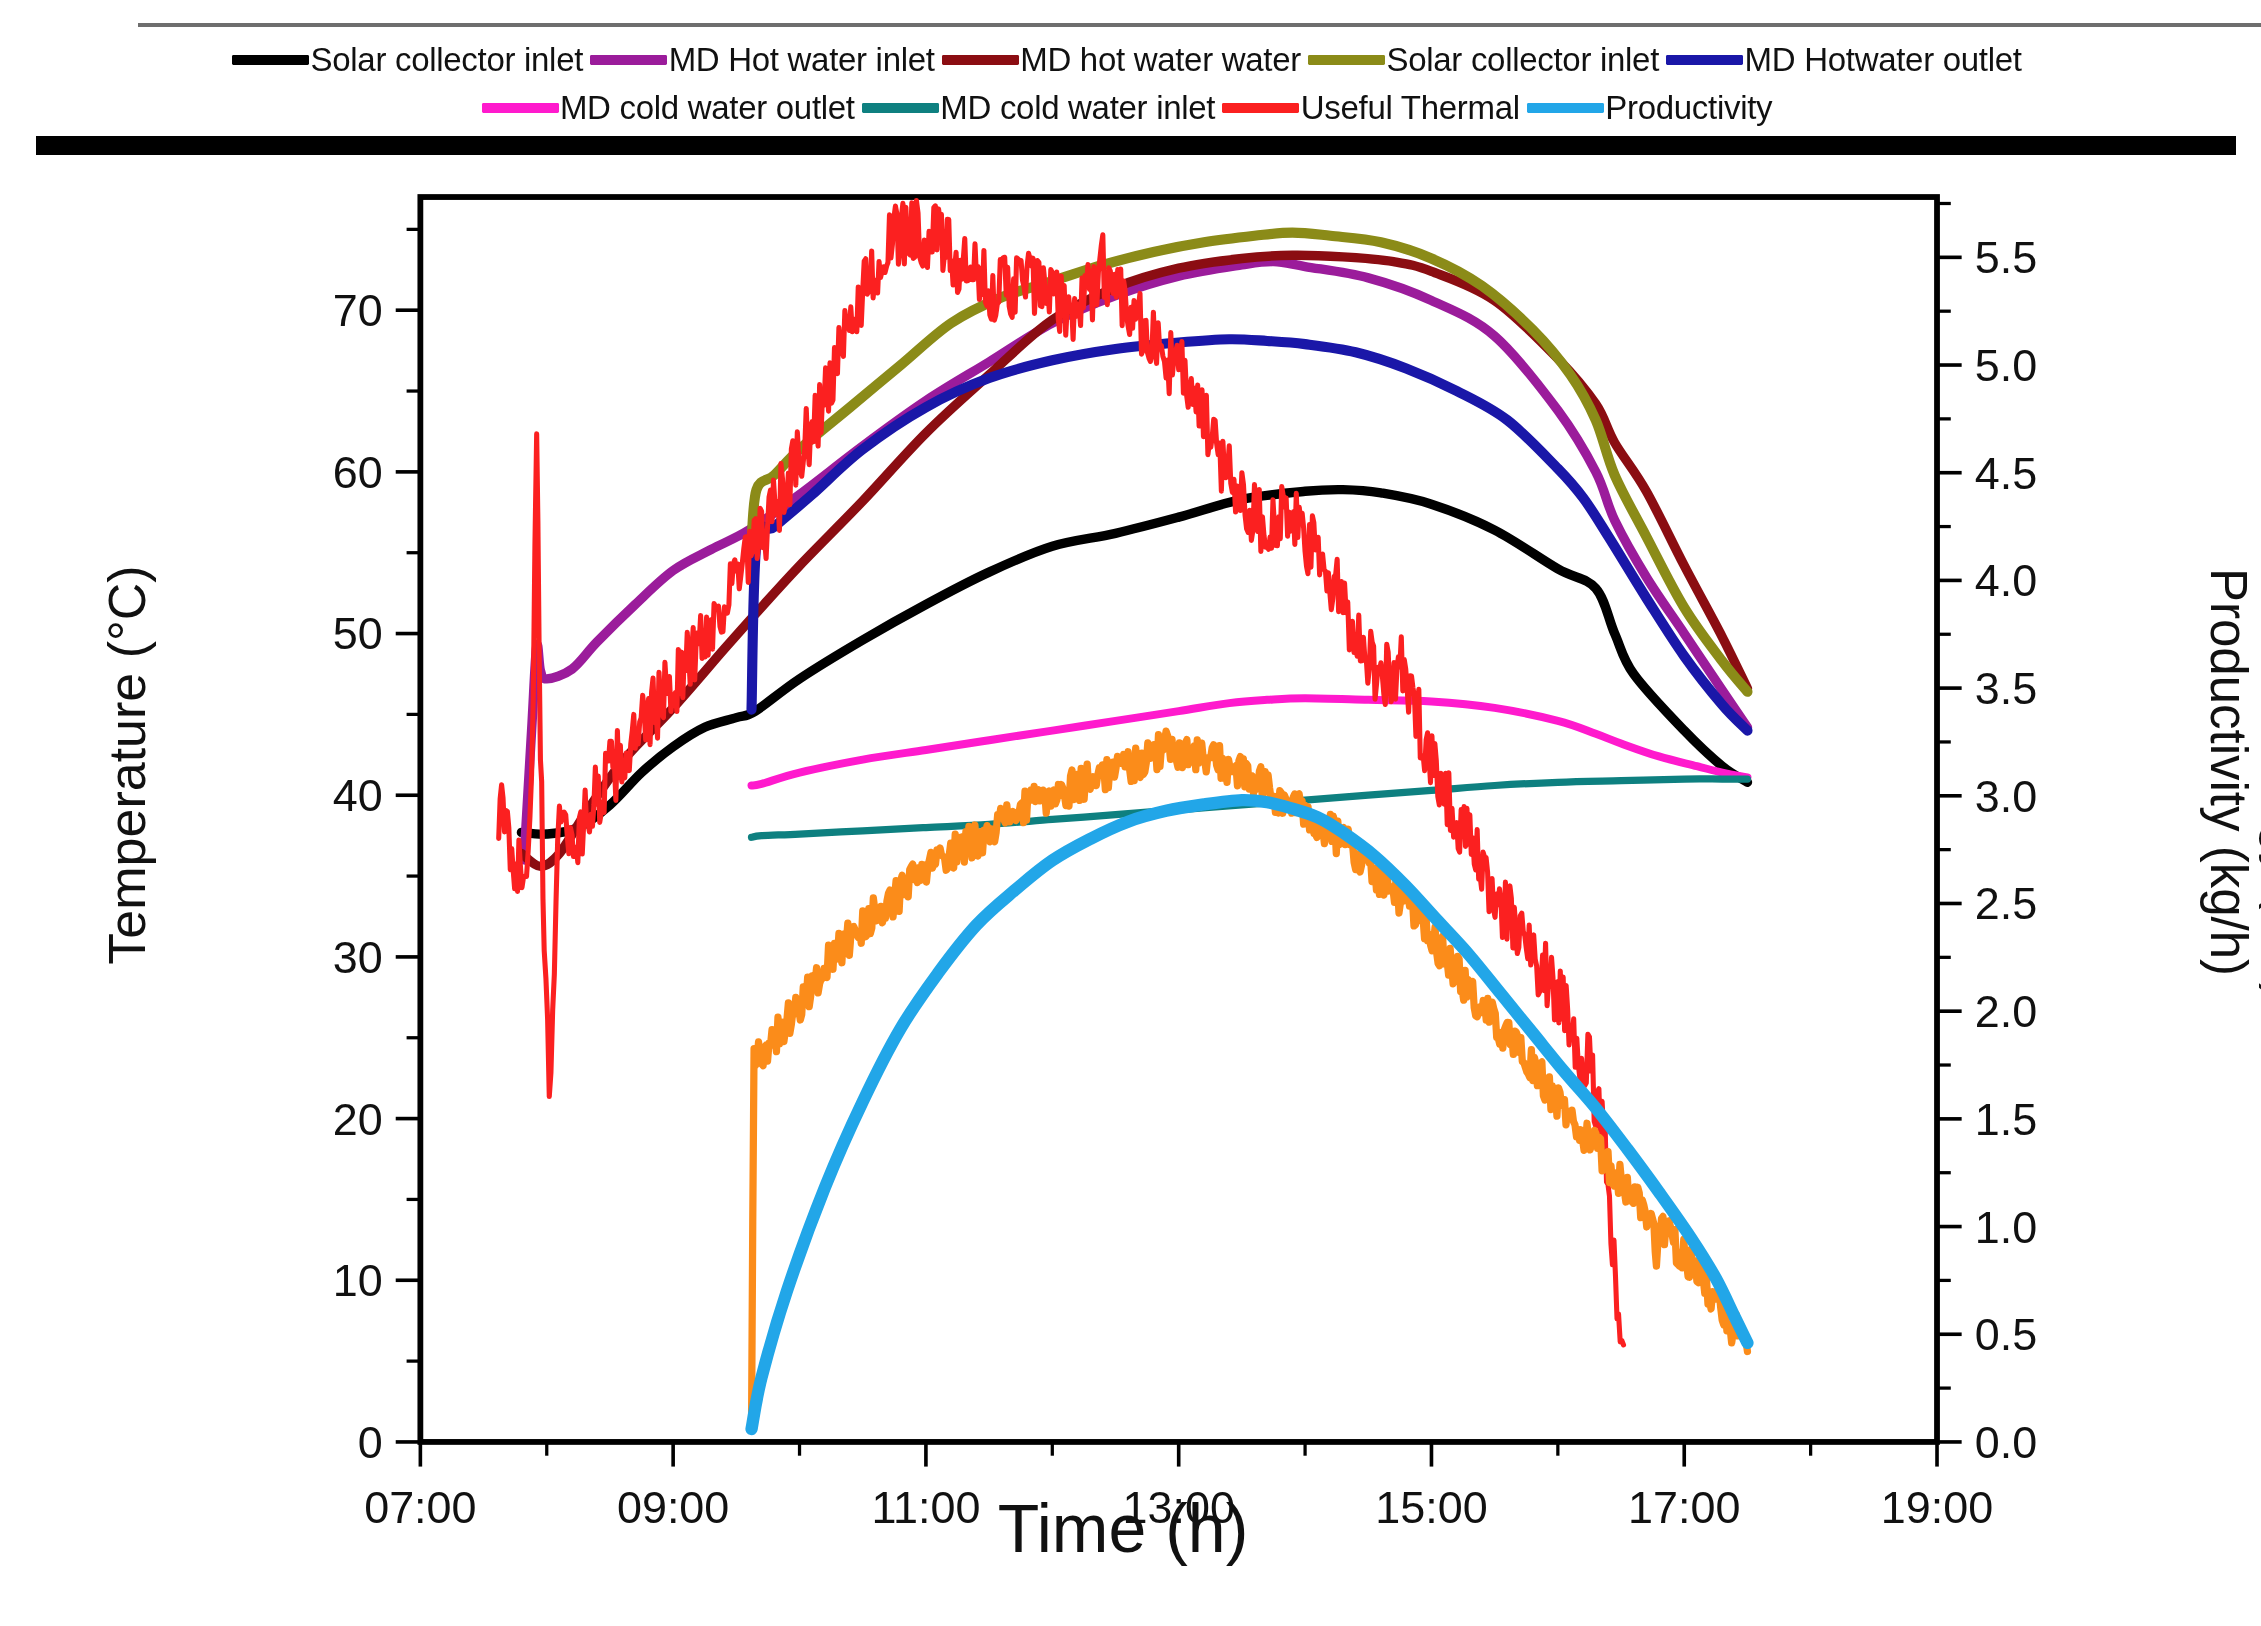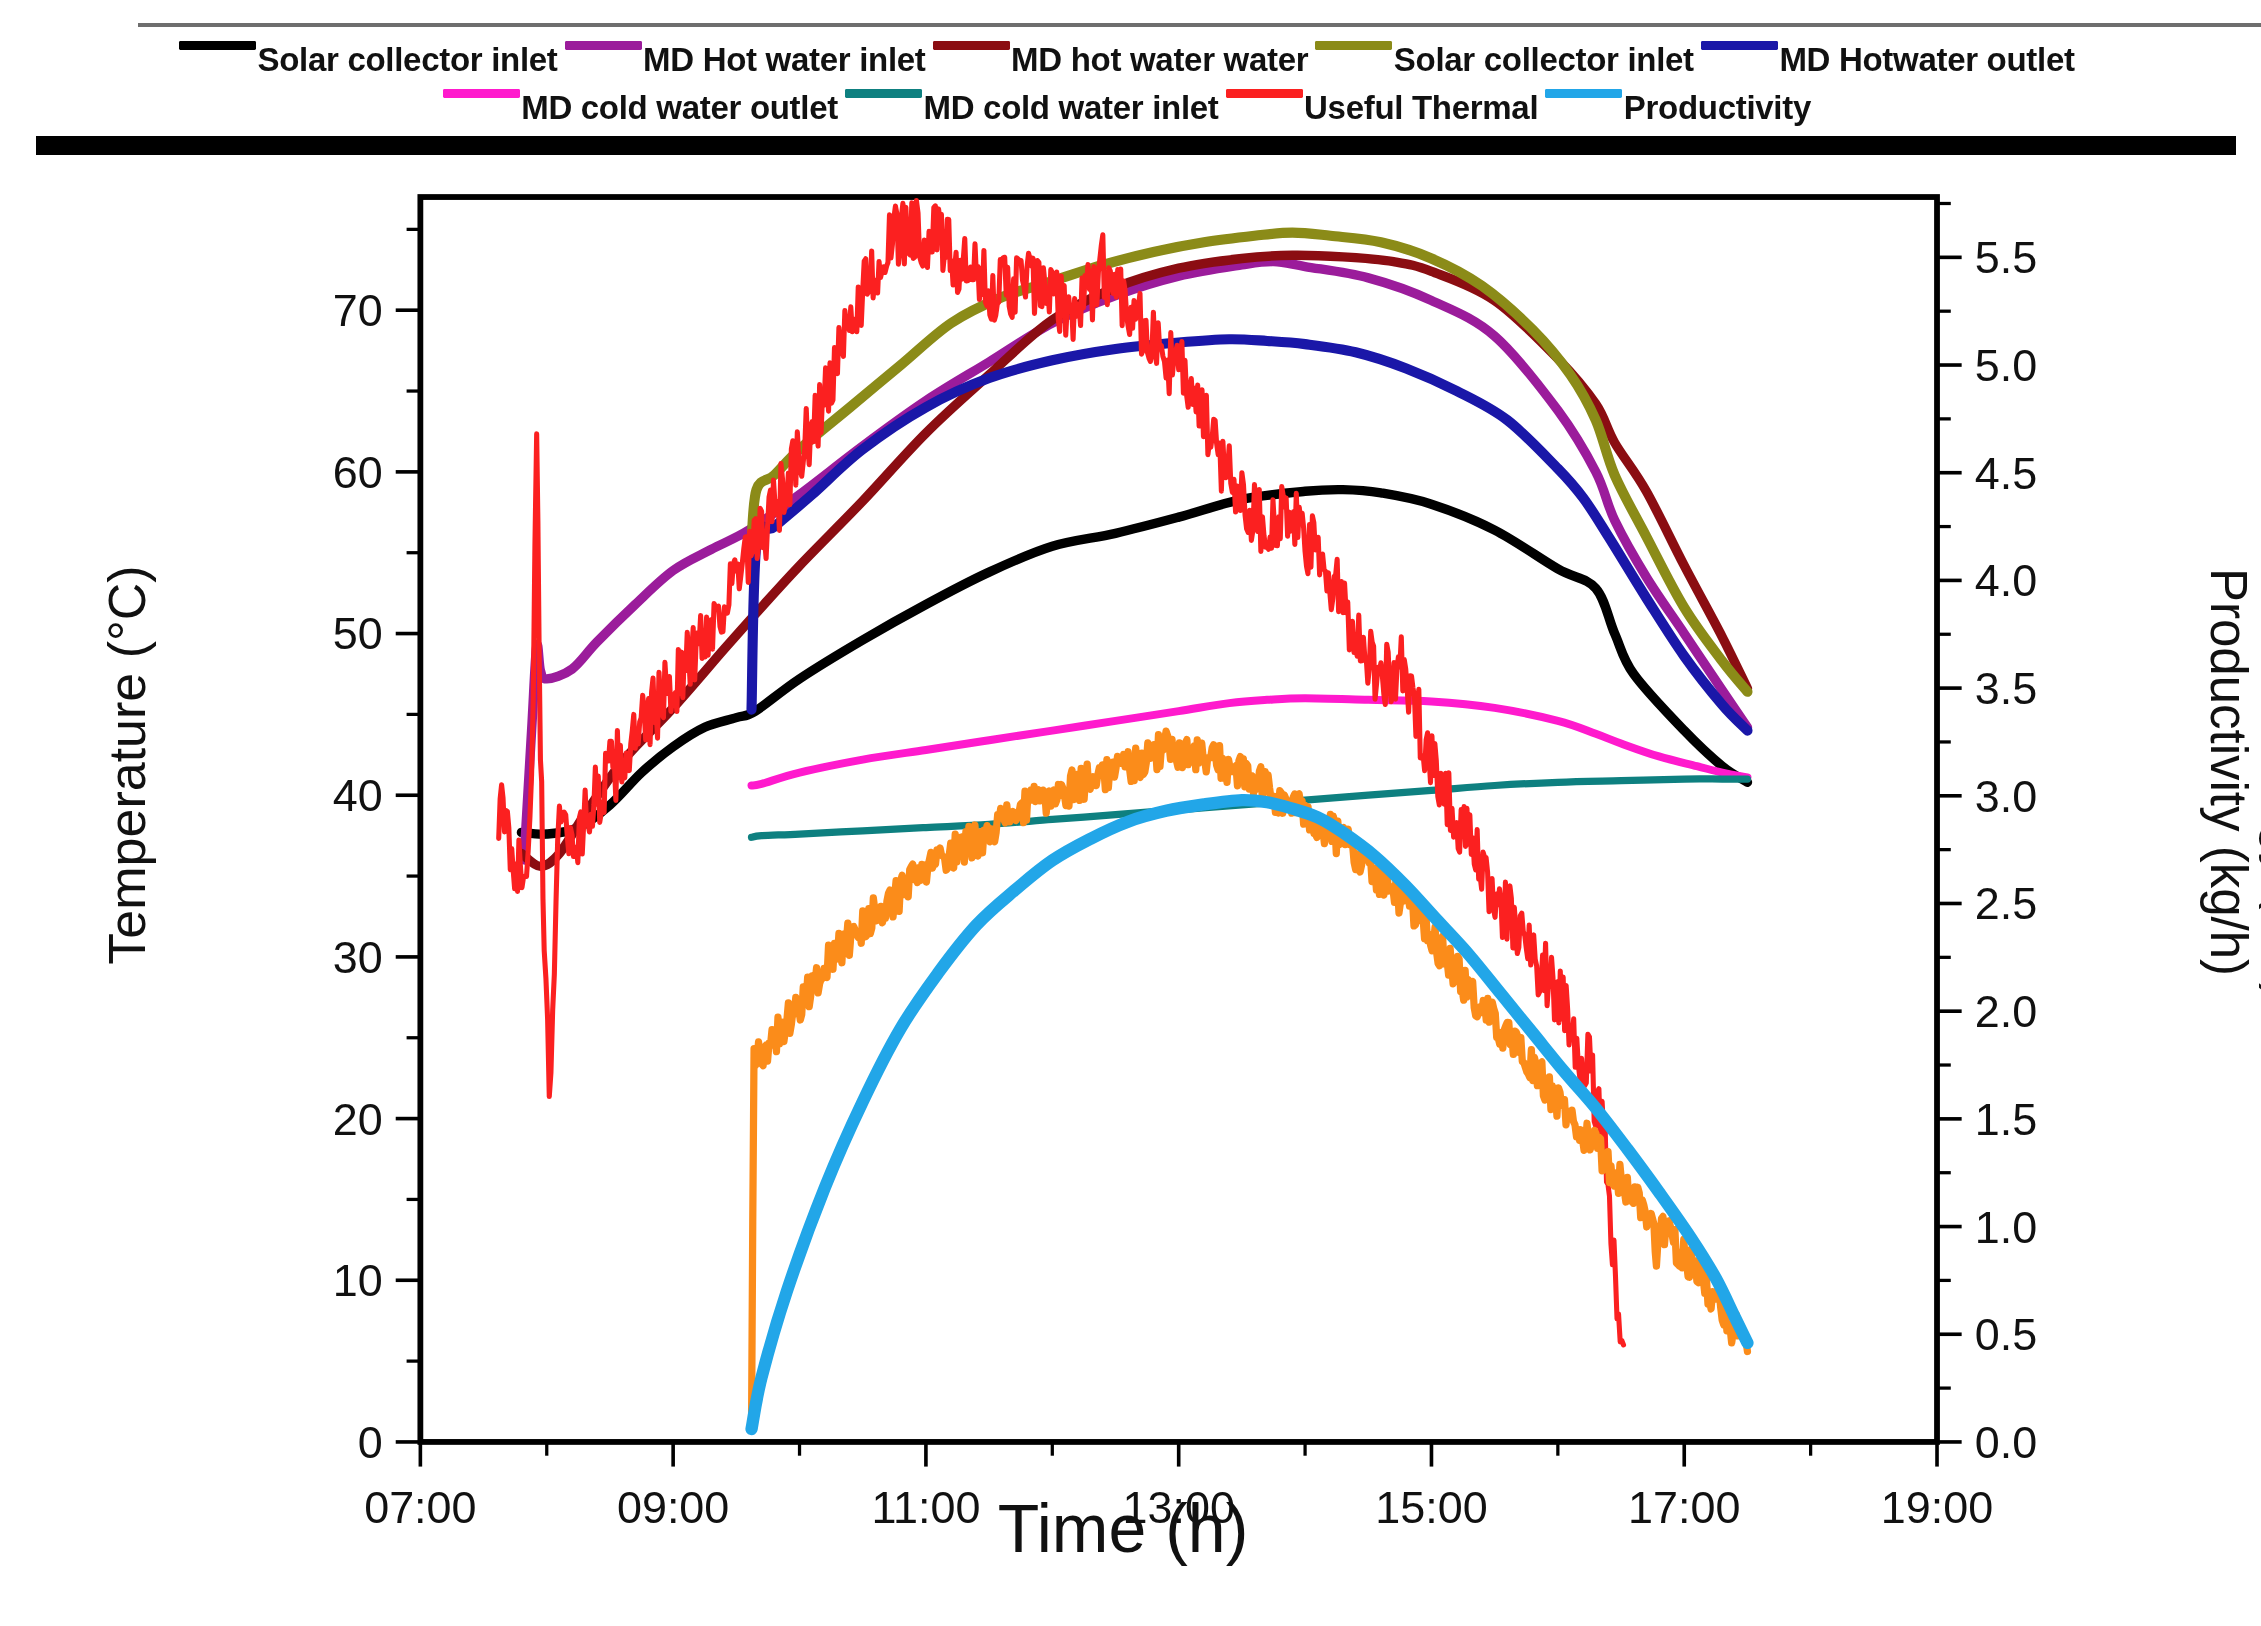--- a/index.html
+++ b/index.html
@@ -3,21 +3,21 @@
 <meta charset="utf-8">
 <style>
   html,body{margin:0;padding:0;background:#ffffff;}
   body{width:2261px;height:1626px;position:relative;font-family:"Liberation Sans",sans-serif;overflow:hidden;}
 
   .top-rule{position:absolute;left:138px;top:23px;width:2124px;height:3.6px;background:#6e6e6e;}
   .black-bar{position:absolute;left:36px;top:136px;width:2200px;height:19px;background:#000000;}
 
   .legend{position:absolute;left:0;top:36px;width:2261px;}
   .legend-row{display:flex;flex-wrap:nowrap;justify-content:center;align-items:center;height:48px;}
-  .legend-item{display:flex;align-items:flex-start;white-space:nowrap;font-weight:bold;}
+  .legend-item{display:flex;align-items:center;white-space:nowrap;}
   .legend-swatch{width:77px;height:9.4px;border-radius:1.4px;flex:0 0 auto;}
   .legend-label{font-size:33px;color:#111;letter-spacing:-0.3px;margin-left:1.4px;margin-right:7.2px;}
 
   .plot-wrap{position:absolute;left:0;top:155px;width:2261px;height:1471px;}
 
   .axis-title-left{position:absolute;left:-149px;top:580px;width:551px;text-align:center;
     transform:rotate(-90deg);transform-origin:center center;font-size:52px;color:#111;}
   .axis-title-right{position:absolute;left:1892px;top:558px;width:732px;text-align:center;
     transform:rotate(90deg);transform-origin:center center;font-size:51px;color:#111;}
   .axis-title-bottom{position:absolute;left:797px;top:1334px;width:652px;text-align:center;font-size:68px;color:#111;}

